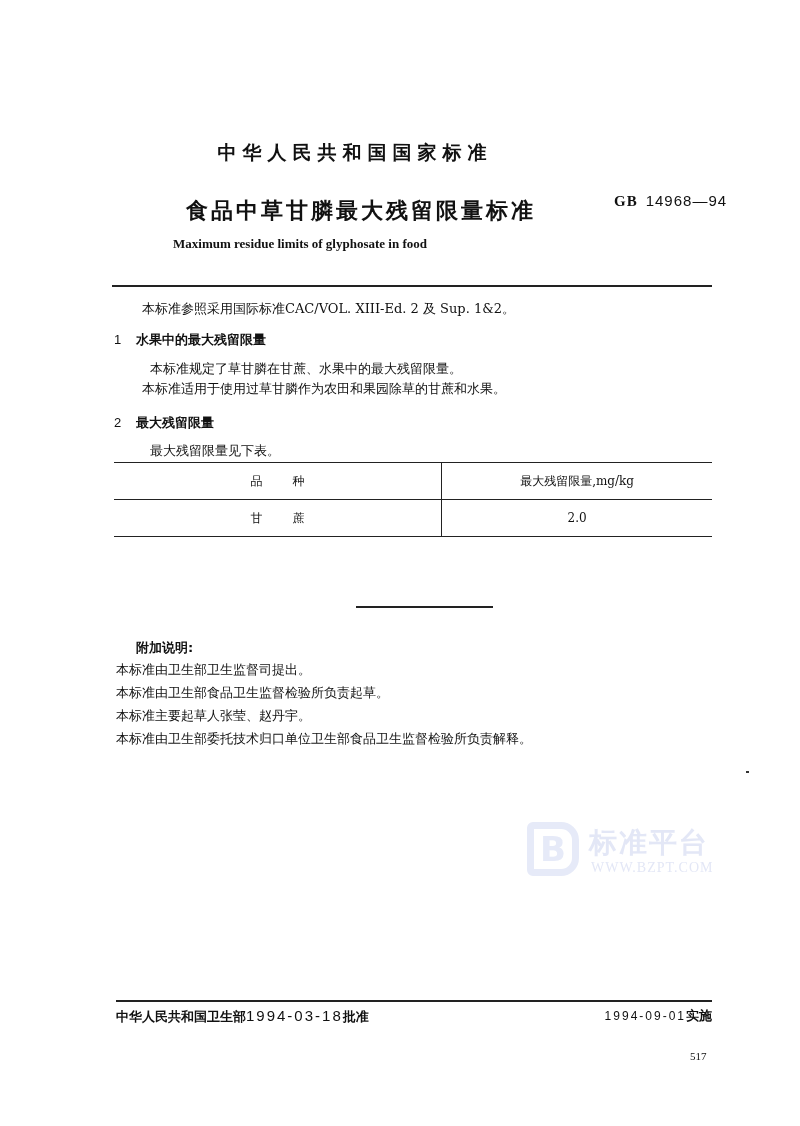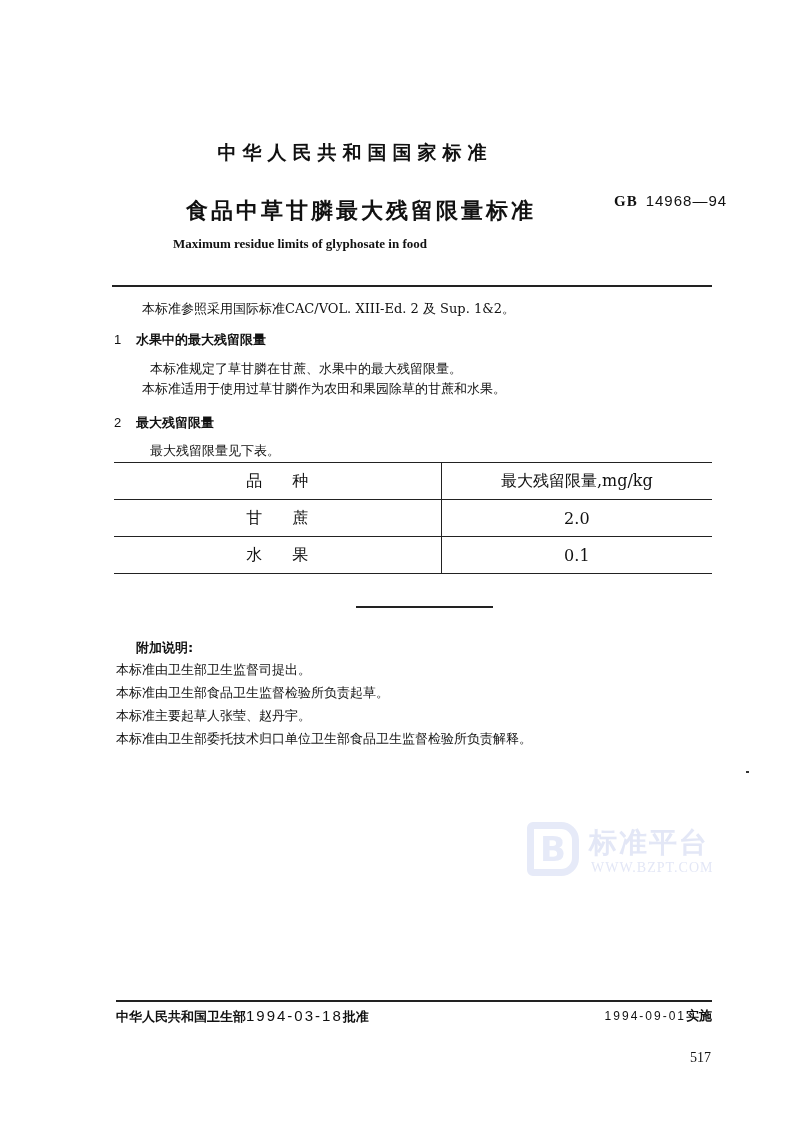--- a/index.html
+++ b/index.html
@@ -29,21 +29,21 @@
       left: 0; width: 600px; top: 236px; text-align: center;
       font-family: "Liberation Serif", serif; font-weight: bold; font-size: 13px;
     }
     .rule { background: #222; height: 1.5px; }
     .para { font-size: 13px; line-height: 18px; white-space: nowrap; }
     .heading { font-family: "DejaVu Sans", sans-serif; font-weight: bold; font-size: 13px; }
     .heading .num { font-family: "Liberation Sans", sans-serif; font-weight: normal; display: inline-block; width: 22px; }
 
     table.residue {
       position: absolute; left: 114px; top: 462px; width: 598px;
-      border-collapse: collapse; font-size: 16px;
+      border-collapse: collapse; font-size: 12px;
     }
     table.residue td, table.residue th {
       height: 36px; text-align: center; font-weight: normal; padding: 0;
       border-top: 1.5px solid #222; border-bottom: 1.5px solid #222;
     }
     table.residue .c1 { width: 314px; border-right: 1.5px solid #222; letter-spacing: 30px; padding-left: 30px; }
     table.residue .c2 { width: 284px; }
 
     .short-rule { left: 356px; top: 606px; width: 137px; height: 1.5px; background: #222; }
 
@@ -64,21 +64,21 @@
     .wm-url {
       position: absolute; left: 64px; top: 38px; color: #e3e7f6;
       font-family: "Liberation Serif", serif; font-size: 14px; letter-spacing: 1px;
     }
 
     .footer-rule { left: 116px; top: 1000px; width: 596px; height: 1.5px; background: #222; }
     .footer-left { left: 116px; top: 1007px; font-family: "DejaVu Sans", sans-serif; font-weight: bold; font-size: 13px; }
     .footer-left .date { font-family: "Liberation Sans", sans-serif; font-weight: normal; font-size: 15px; letter-spacing: 2px; }
     .footer-right { right: 88px; top: 1007px; font-family: "DejaVu Sans", sans-serif; font-weight: bold; font-size: 13px; }
     .footer-right .date { font-family: "Liberation Sans", sans-serif; font-weight: normal; font-size: 12px; letter-spacing: 2px; }
-    .page-num { left: 690px; top: 1050px; font-size: 14px; font-family: "Liberation Serif", serif; }
+    .page-num { left: 690px; top: 1050px; font-size: 11px; font-family: "Liberation Serif", serif; }
     .speck { width: 3px; height: 2px; background: #333; }
   </style>
 </head>
 <body>
 
 <div class="abs national-title">中华人民共和国国家标准</div>
 
 <div class="abs doc-title">食品中草甘膦最大残留限量标准</div>
 <div class="abs std-code">
   <span class="gb">GB</span><span>14968—94</span>
@@ -104,24 +104,20 @@
 <table class="residue">
   <tbody>
       <tr>
     <th class="c1">品种</th>
     <th class="c2">最大残留限量,mg/kg</th>
   </tr>
   <tr>
     <td class="c1">甘蔗</td>
     <td class="c2">2.0</td>
   </tr>
-  <tr>
-    <td class="c1">水果</td>
-    <td class="c2">0.1</td>
-  </tr>
 </tbody>
   </table>
 
 <div class="abs short-rule"></div>
 
 <div class="abs notes-title">附加说明:</div>
 <div class="abs note" style="top:661px;">本标准由卫生部卫生监督司提出。</div>
 <div class="abs note" style="top:684px;">本标准由卫生部食品卫生监督检验所负责起草。</div>
 <div class="abs note" style="top:707px;">本标准主要起草人张莹、赵丹宇。</div>
 <div class="abs note" style="top:730px;">本标准由卫生部委托技术归口单位卫生部食品卫生监督检验所负责解释。</div>

